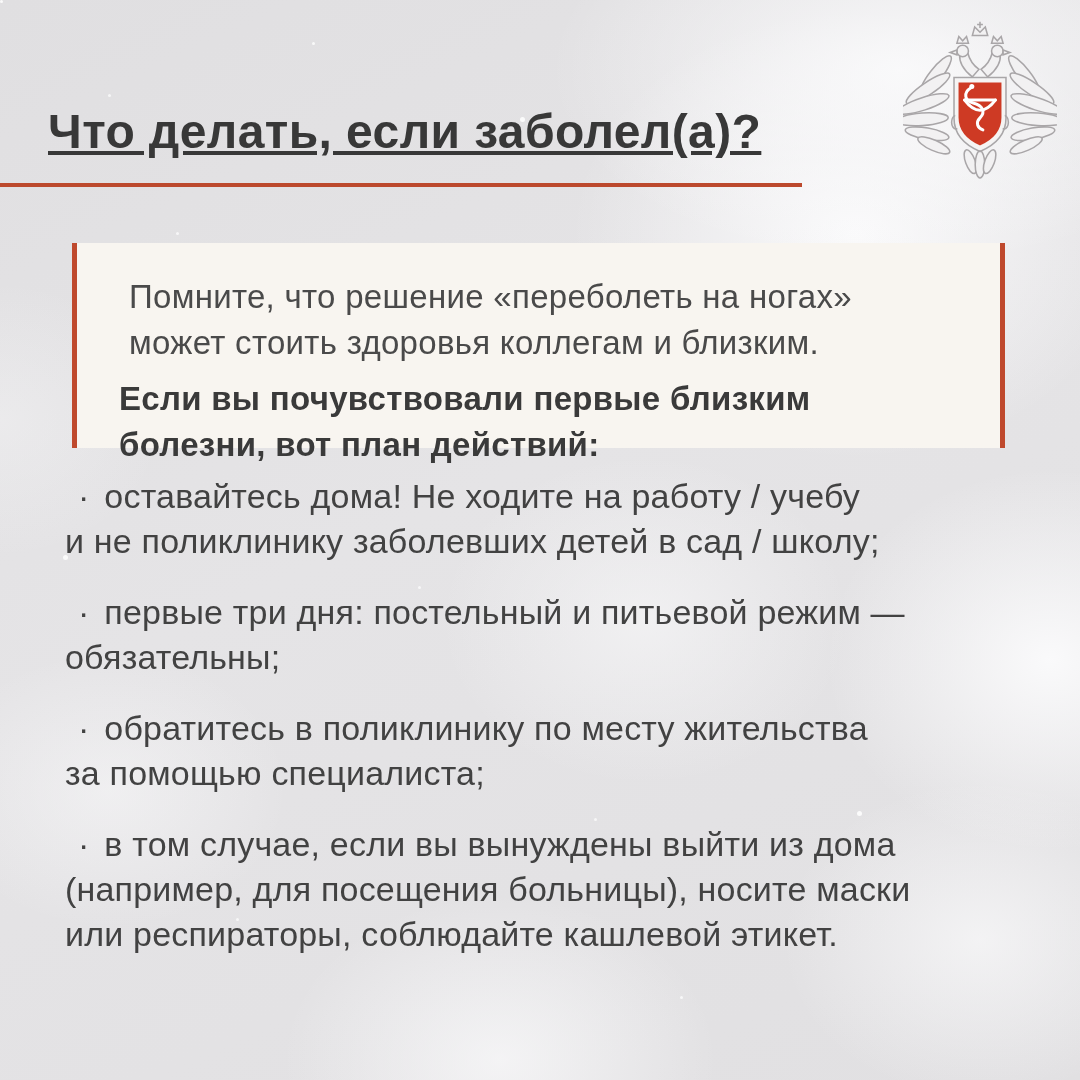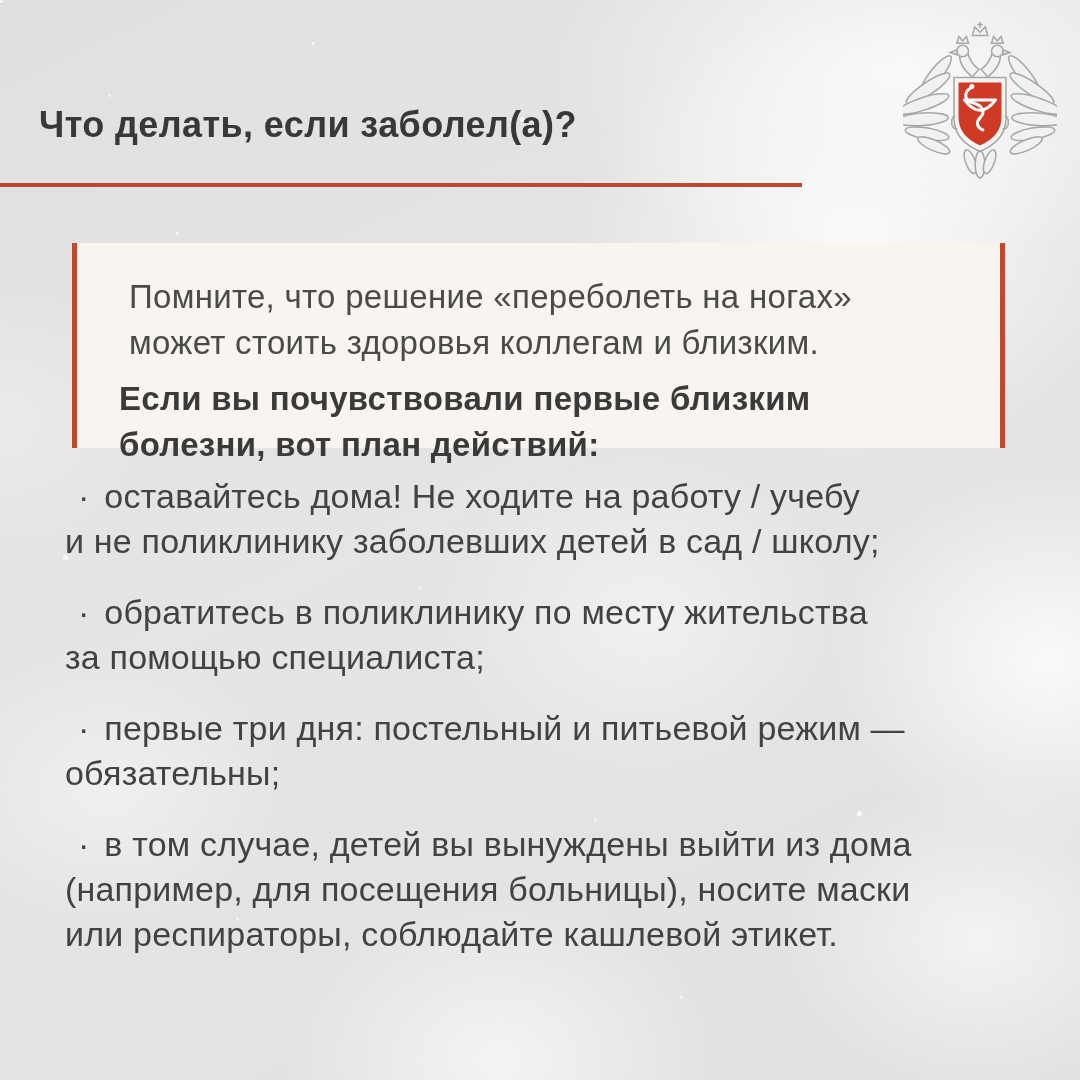--- a/index.html
+++ b/index.html
@@ -25,23 +25,24 @@
     background:rgba(255,255,255,.85);
     box-shadow:
       312px 42px 0 rgba(255,255,255,.8), 521px 118px 0 1px rgba(255,255,255,.85),
       736px 305px 0 rgba(255,255,255,.8), 176px 232px 0 rgba(255,255,255,.7),
       64px 556px 0 1px rgba(255,255,255,.8), 418px 586px 0 rgba(255,255,255,.7),
       858px 812px 0 1px rgba(255,255,255,.85), 236px 918px 0 rgba(255,255,255,.7),
       594px 818px 0 rgba(255,255,255,.7), 958px 428px 0 1px rgba(255,255,255,.8),
       108px 94px 0 rgba(255,255,255,.7), 680px 996px 0 rgba(255,255,255,.75);
   }
   .page-title{
-    position:absolute;left:39px;top:104px;margin:0;
-    font-size:36px;font-weight:800;color:#383838;letter-spacing:.4px;
+    position:absolute;left:48px;top:104px;margin:0;
+    font-size:48px;font-weight:800;color:#383838;letter-spacing:.4px;
     white-space:nowrap;
+    text-decoration:underline;
   }
   .title-underline{
     position:absolute;left:0;top:183px;width:802px;height:4px;
     background:#bc492d;
   }
   .logo{position:absolute;left:903px;top:18px;width:154px;height:168px;}
   .intro-box{
     position:absolute;left:72px;top:243px;width:933px;height:205px;
     box-sizing:border-box;
     background:#f8f5f0;
@@ -138,22 +139,22 @@
   <div class="intro-box">
     <p class="intro-regular">Помните, что решение «переболеть на ногах»
 может стоить здоровья коллегам и близким.</p>
     <p class="intro-bold">Если вы почувствовали первые близким
 болезни, вот план действий:</p>
   </div>
 
   <div class="bullet-list">
     <p class="bullet-item"><span class="dot">·</span><span class="bullet-text">оставайтесь дома! Не ходите на работу / учебу
 и не поликлинику заболевших детей в сад / школу;</span></p>
+    <p class="bullet-item"><span class="dot">·</span><span class="bullet-text">первые три дня: постельный и питьевой режим —
+обязательны;</span></p>
     <p class="bullet-item"><span class="dot">·</span><span class="bullet-text">обратитесь в поликлинику по месту жительства
 за помощью специалиста;</span></p>
-    <p class="bullet-item"><span class="dot">·</span><span class="bullet-text">первые три дня: постельный и питьевой режим —
-обязательны;</span></p>
-    <p class="bullet-item"><span class="dot">·</span><span class="bullet-text">в том случае, детей вы вынуждены выйти из дома
+    <p class="bullet-item"><span class="dot">·</span><span class="bullet-text">в том случае, если вы вынуждены выйти из дома
 (например, для посещения больницы), носите маски
 или респираторы, соблюдайте кашлевой этикет.</span></p>
   </div>
 
 </div>
 
 </body></html>

